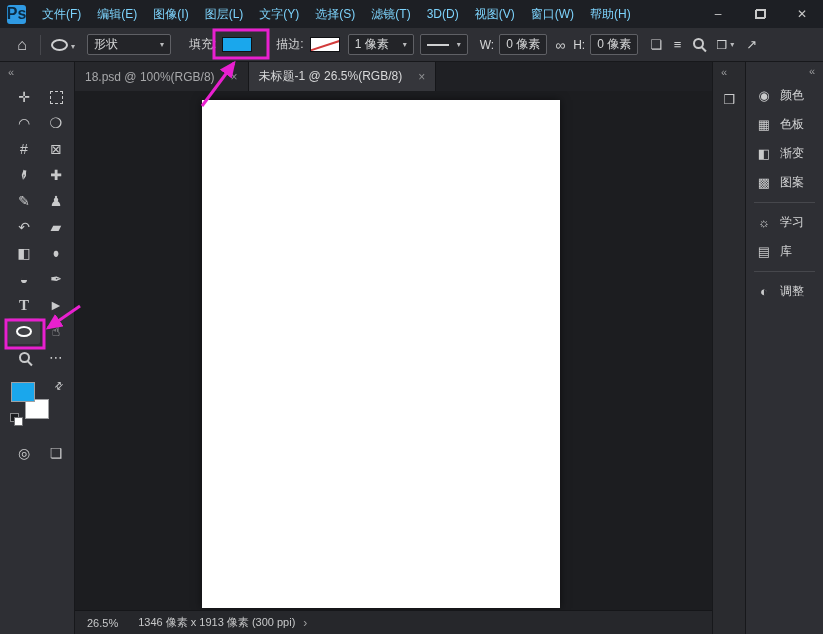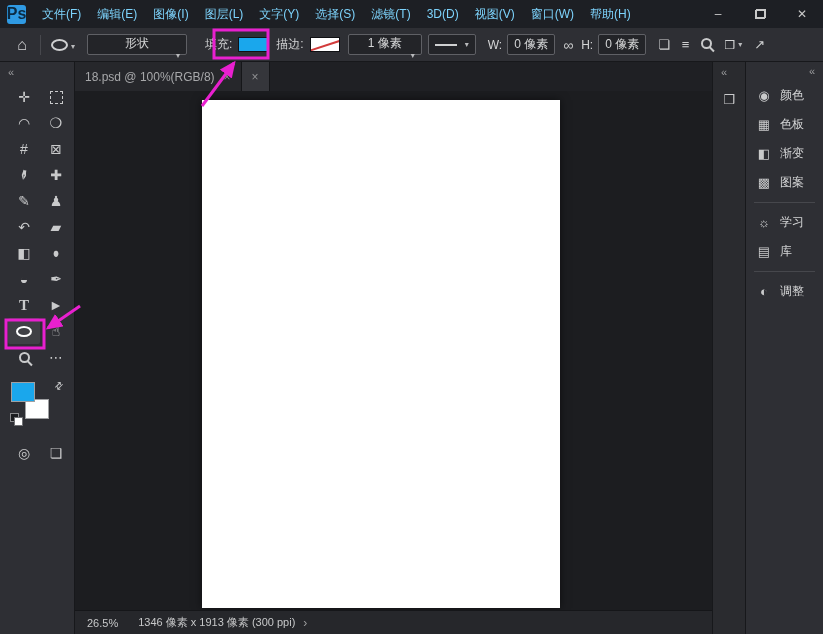--- a/index.html
+++ b/index.html
@@ -19,29 +19,29 @@
   
   .optionsbar{position:absolute;left:0;top:28px;right:0;height:34px;background:#2e2f34;border-bottom:1px solid #17181b;
               display:flex;align-items:center;padding:0 0 0 12px;font-size:12px;color:#d4d5d6;z-index:4;}
   .ob-sep{width:1px;height:20px;background:#47484d;margin-left:8px;}
   .ic-home{font-size:16px;line-height:1;color:#d4d5d6;width:20px;text-align:center;}
   .tool-preview{display:flex;align-items:flex-end;gap:3px;margin-left:10px;}
   .ic-oval{display:inline-block;width:17px;height:12px;border:2px solid #cfd0d1;border-radius:50%;}
   .caret{font-size:8px;color:#b9babc;line-height:1;}
   .combo{height:21px;background:#232428;border:1px solid #5f6065;border-radius:2px;display:flex;align-items:center;padding:0 6px;}
   .combo .caret{margin-left:auto;}
-  .combo-preset{width:100px;margin-left:12px;flex-direction:column;}
+  .combo-preset{width:84px;margin-left:12px;}
   .lbl{white-space:nowrap;}
   .lbl-fill{margin-left:18px;}
-  .lbl-stroke{margin-left:8px;}
+  .lbl-stroke{margin-left:24px;}
   .swatch{width:30px;height:15px;border:1px solid #101114;margin-left:6px;flex:none;}
   .fill-swatch{background:var(--accent,#1aa7ec);}
   .stroke-swatch{background:#ffffff;position:relative;overflow:hidden;}
   .stroke-swatch::after{content:'';position:absolute;left:-4px;top:6px;width:40px;height:2px;background:#d23b3b;transform:rotate(-18deg);}
-  .combo-width{width:74px;margin-left:8px;flex-direction:column;}
+  .combo-width{width:66px;margin-left:8px;}
   .combo-style{width:48px;margin-left:6px;}
   .line-swatch{width:22px;height:2px;background:#cfd0d1;}
   .lbl-w{margin-left:12px;}
   .lbl-h{margin-left:8px;}
   .value-box{height:21px;min-width:48px;background:#232428;border:1px solid #5f6065;border-radius:2px;
              padding:0 6px;display:flex;align-items:center;margin-left:5px;white-space:nowrap;}
   .ic-link{margin-left:8px;font-size:14px;color:#c9cacb;line-height:1;}
   .ob-icon{margin-left:12px;font-size:13px;color:#cfd0d1;line-height:1;}
   .ic-mag{width:11px;height:11px;border:2px solid #c9cacb;border-radius:50%;position:relative;display:inline-block;}
   .ic-mag::after{content:'';position:absolute;right:-5px;bottom:-3px;width:7px;height:2px;background:#c9cacb;transform:rotate(45deg);}
@@ -64,21 +64,21 @@
   .color-widget{position:relative;width:62px;height:48px;margin:12px 0 0 10px;}
   .bg-swatch{position:absolute;left:15px;top:17px;width:24px;height:20px;background:#ffffff;border:1px solid #9fa0a2;}
   .fg-swatch{position:absolute;left:1px;top:0;width:24px;height:20px;background:var(--accent,#1aa7ec);border:1px solid #9fa0a2;}
   .mini-swatches{position:absolute;left:0;top:31px;width:13px;height:13px;}
   .mini-swatches::after{content:'';position:absolute;right:0;bottom:0;width:7px;height:7px;background:#ffffff;border:1px solid #707174;}
   .mini-swatches::before{content:'';position:absolute;left:0;top:0;width:7px;height:7px;background:#1b1c1f;border:1px solid #8a8b8d;}
   .swap-arrow{position:absolute;left:45px;top:-1px;font-size:10px;color:#c9cacb;transform:rotate(-45deg);line-height:1;}
   
   .center{position:absolute;left:75px;top:62px;right:111px;bottom:0;display:flex;flex-direction:column;}
   .tabbar{height:29px;background:#1f2024;display:flex;align-items:stretch;flex:none;}
-  .tab{display:flex;align-items:center;gap:9px;padding:0 10px;font-size:12px;background:#26272b;color:#a7a8aa;
+  .tab{display:flex;align-items:center;gap:16px;padding:0 10px;font-size:12px;background:#26272b;color:#a7a8aa;
        border-right:1px solid #151619;white-space:nowrap;cursor:default;}
   .tab.active{background:#35363b;color:#d8d9da;}
   .tab-close{color:#8f9092;font-size:12px;}
   .canvas-area{flex:1;background:#1c1d20;position:relative;overflow:hidden;}
   .doc{position:absolute;left:127px;top:9px;width:358px;height:508px;background:#ffffff;box-shadow:0 0 9px rgba(0,0,0,.55);}
   .statusbar{height:24px;flex:none;background:#26272b;border-top:1px solid #151619;display:flex;align-items:center;
              font-size:11px;color:#c7c8c9;padding-left:12px;gap:20px;}
   .status-info{display:flex;align-items:center;gap:8px;}
   .chevron{color:#9b9c9e;font-size:12px;}
   
@@ -251,20 +251,21 @@
     </div>
 </div>
 
 <div class="center" data-name="document-window">
   <div class="tabbar" id="tabs" data-name="document-tabbar">
       <div class="tab" data-name="document-tab">
         <span class="tab-label" data-name="tab-label">18.psd @ 100%(RGB/8)</span>
         <span class="tab-close" data-name="tab-close-icon">×</span>
       </div>
       <div class="tab active" data-name="document-tab">
+        <span class="tab-label" data-name="tab-label">未标题-1 @ 26.5%(RGB/8)</span>
         <span class="tab-close" data-name="tab-close-icon">×</span>
       </div>
     </div>
   <div class="canvas-area" data-name="pasteboard">
     <div class="doc" data-name="document-canvas"></div>
   </div>
   <div class="statusbar" data-name="status-bar">
     <span data-name="zoom-level">26.5%</span>
     <span class="status-info" data-name="document-info">
       <span data-name="document-dimensions">1346 像素 x 1913 像素 (300 ppi)</span>

